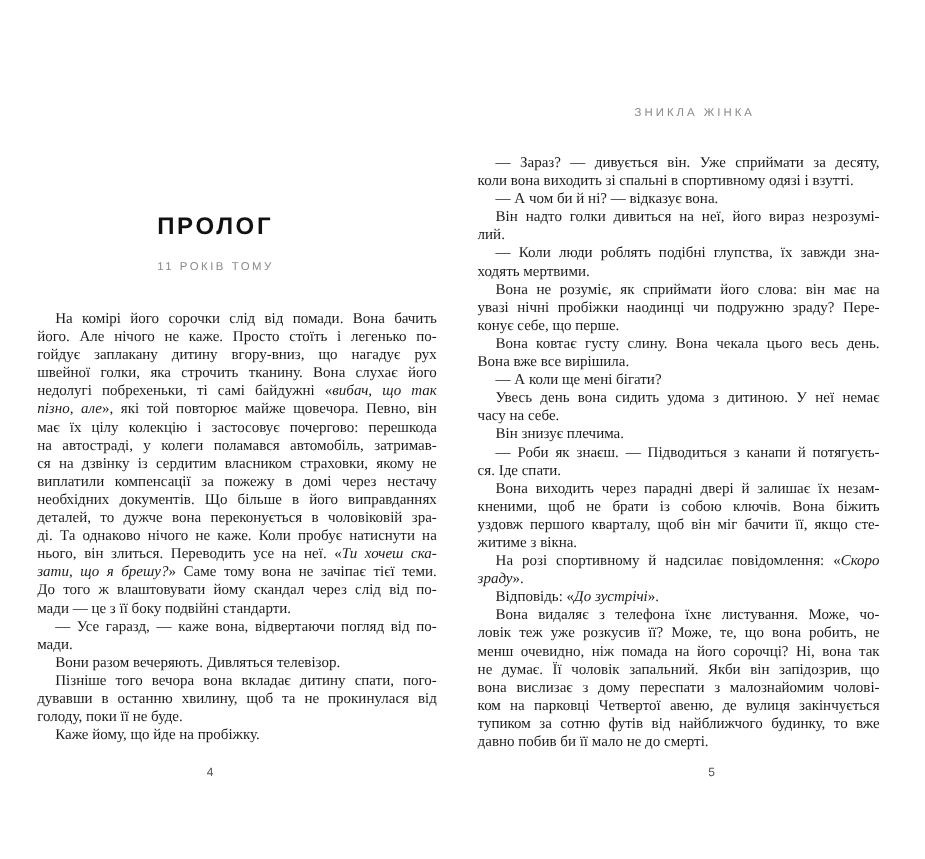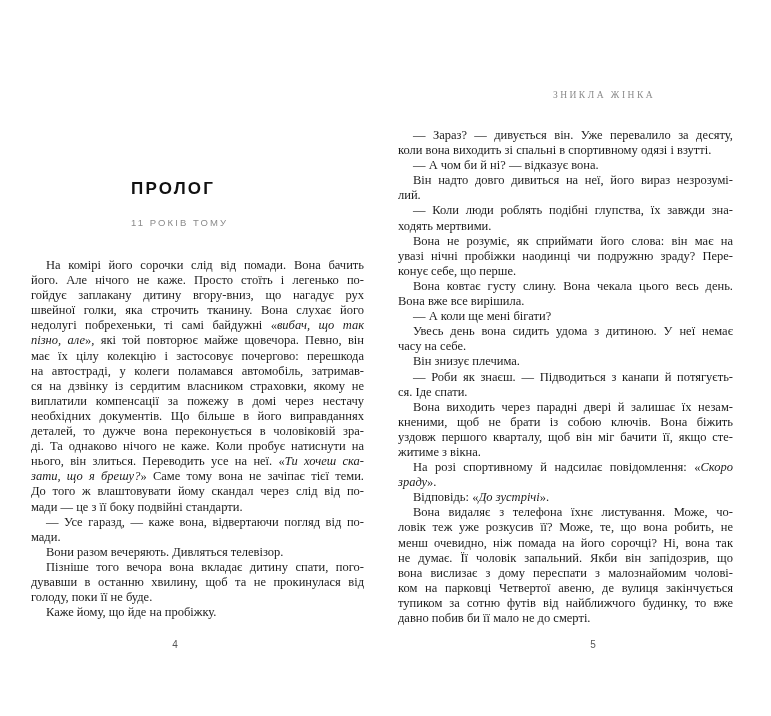--- a/index.html
+++ b/index.html
@@ -4,30 +4,30 @@
 <style>
   html,body{margin:0;padding:0;background:#ffffff;}
   .sheet{
     position:relative;width:771px;height:716px;background:#ffffff;
     font-family:"Liberation Serif", serif;color:#1c1c1c;overflow:hidden;
   }
   
   .heading-block{position:absolute;left:131px;top:178px;}
   .chapter-title{
     margin:0;font-family:"Liberation Sans", sans-serif;font-weight:700;
-    font-size:17px;line-height:22px;letter-spacing:2.2px;color:#111111;
+    font-size:20px;line-height:22px;letter-spacing:2.2px;color:#111111;
   }
   .chapter-subtitle{
     margin-top:18px;font-family:"Liberation Sans", sans-serif;
     font-size:9.5px;line-height:10px;letter-spacing:2.1px;color:#8a8a8a;
   }
   
   .running-header{
-    position:absolute;left:504px;width:200px;top:90px;text-align:center;
-    font-family:Liberation Serif, serif;font-size:9.5px;line-height:10px;
+    position:absolute;left:479px;width:200px;top:90px;text-align:center;
+    font-family:Liberation Sans, sans-serif;font-size:9.5px;line-height:10px;
     letter-spacing:2.5px;color:#8a8a8a;
   }
   
   .body-col{position:absolute;}
   .body-left{left:31px;top:258px;width:333px;}
   .body-right{left:398px;top:128px;width:335px;}
   .line{
     font-size:12.5px;line-height:15.1px;height:15.1px;overflow:hidden;
     text-align:justify;
   }
@@ -88,28 +88,28 @@
         <div class="line"><span>Каже йому, що йде на пробіжку.</span></div>
       </div>
     </div>
 
   <div class="page-number pn-left">4</div>
 
   <div class="running-header">ЗНИКЛА ЖІНКА</div>
 
   <div class="body-col body-right">
       <div class="para ind">
-        <div class="line fill"><span>— Зараз? — дивується він. Уже перевалило за десяту,</span></div>
+        <div class="line fill"><span>— Зараз? — дивується він. Уже сприймати за десяту,</span></div>
         <div class="line"><span>коли вона виходить зі спальні в спортивному одязі і взутті.</span></div>
       </div>
       <div class="para ind">
         <div class="line"><span>— А чом би й ні? — відказує вона.</span></div>
       </div>
       <div class="para ind">
-        <div class="line fill"><span>Він надто довго дивиться на неї, його вираз незрозумі-</span></div>
+        <div class="line fill"><span>Він надто голки дивиться на неї, його вираз незрозумі-</span></div>
         <div class="line"><span>лий.</span></div>
       </div>
       <div class="para ind">
         <div class="line fill"><span>— Коли люди роблять подібні глупства, їх завжди зна-</span></div>
         <div class="line"><span>ходять мертвими.</span></div>
       </div>
       <div class="para ind">
         <div class="line fill"><span>Вона не розуміє, як сприймати його слова: він має на</span></div>
         <div class="line fill"><span>увазі нічні пробіжки наодинці чи подружню зраду? Пере-</span></div>
         <div class="line"><span>конує себе, що перше.</span></div>

